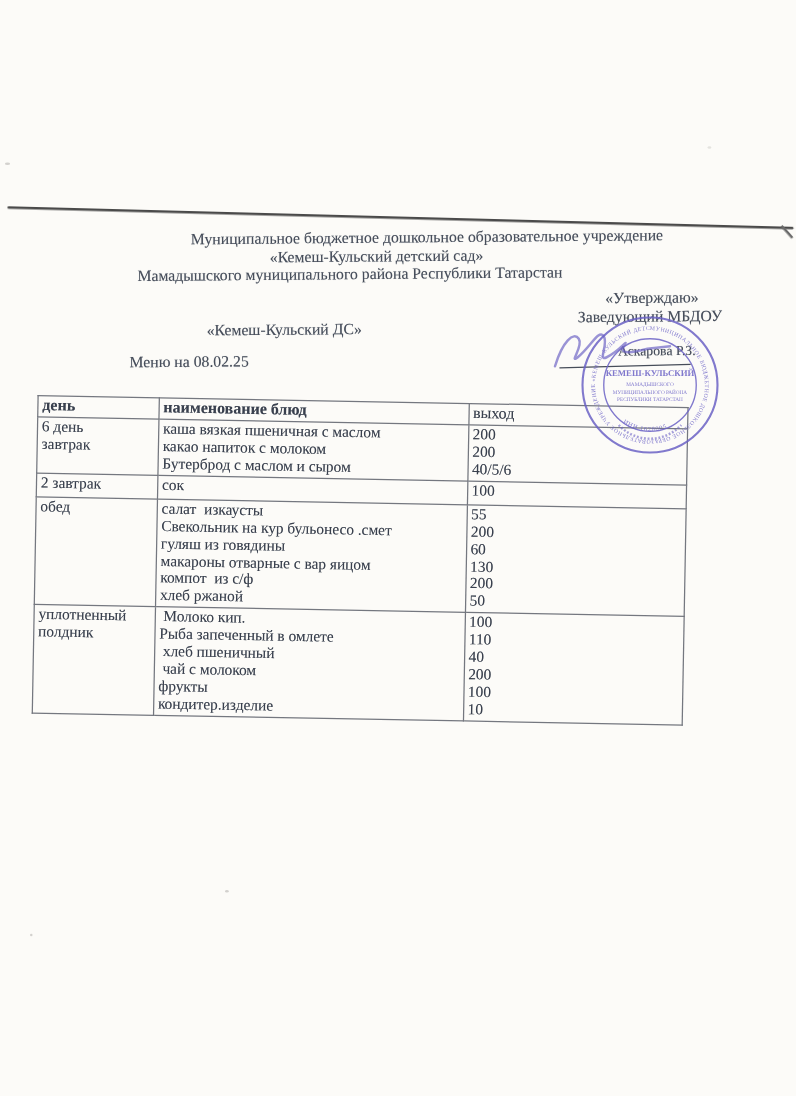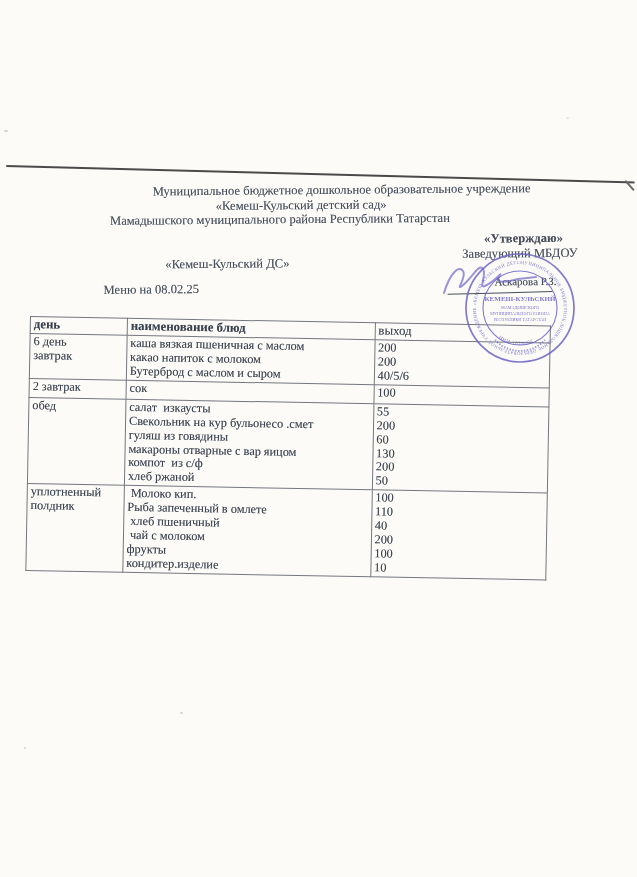--- a/index.html
+++ b/index.html
@@ -22,21 +22,21 @@
     background:#6a6a6a;transform:rotate(48deg);transform-origin:0 0;filter:blur(.4px);
   }
 
   
   .doc-text{position:absolute;color:#3a4150;white-space:nowrap;opacity:.93;
     text-shadow:0 0 .6px rgba(58,65,80,.45);}
   .header-rot{position:absolute;inset:0;transform:rotate(-.5deg);transform-origin:320px 230px;}
   .l1{left:153px;top:183px;font-size:12.6px;}
   .l2{left:216px;top:198px;font-size:12.6px;}
   .l3{left:110px;top:212px;font-size:12.6px;}
-  .approve{left:484px;top:233px;font-size:12.6px;z-index:4;font-weight:bold;}
+  .approve{left:484px;top:233px;font-size:12.6px;z-index:4;}
   .approver-title{left:462px;top:248px;font-size:12.6px;z-index:4;}
   .org-short{left:165px;top:256px;font-size:12.6px;}
   .approver-name{left:494px;top:277px;font-size:11px;z-index:4;}
   .menu-title{left:103px;top:281px;font-size:12.6px;}
   .sig-line{
     position:absolute;left:447px;top:294px;width:105px;height:1.2px;
     background:#474d59;transform:rotate(-1deg);z-index:4;
   }
 
   

